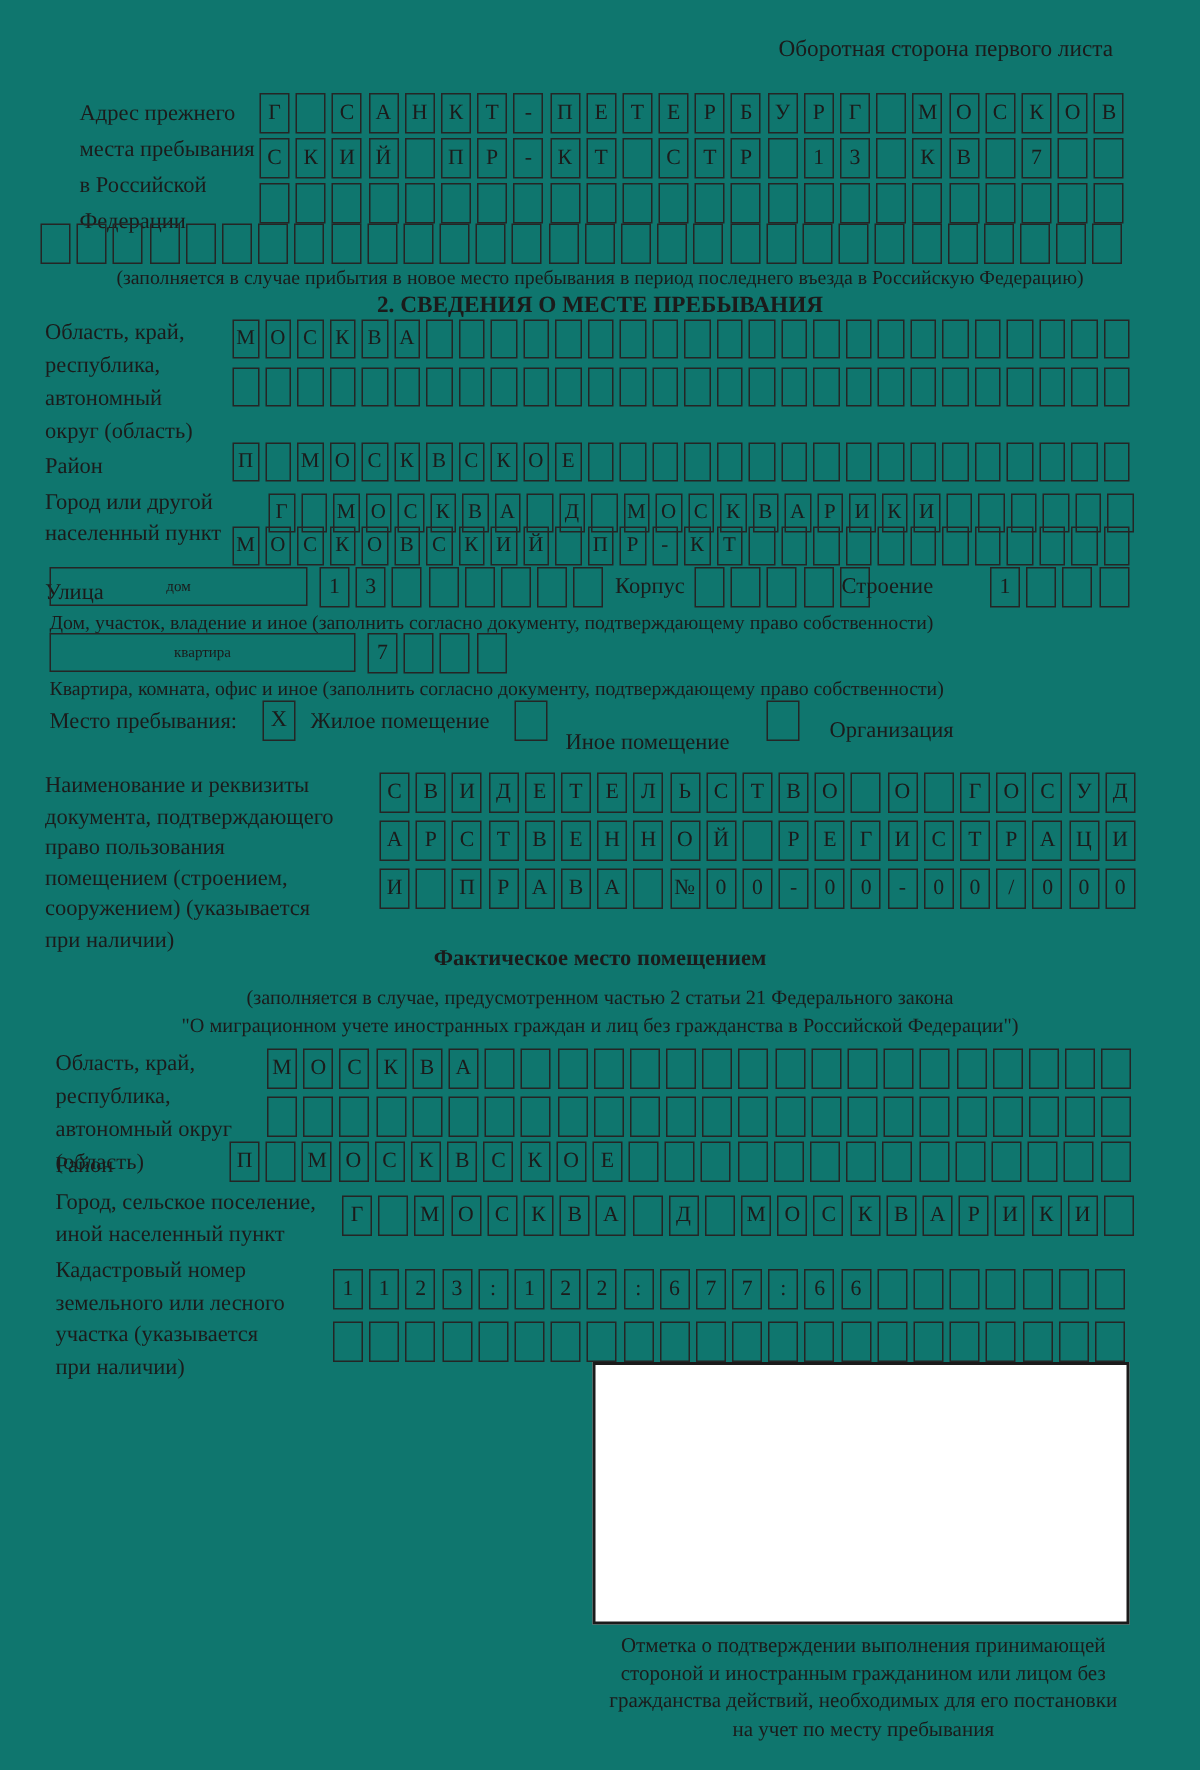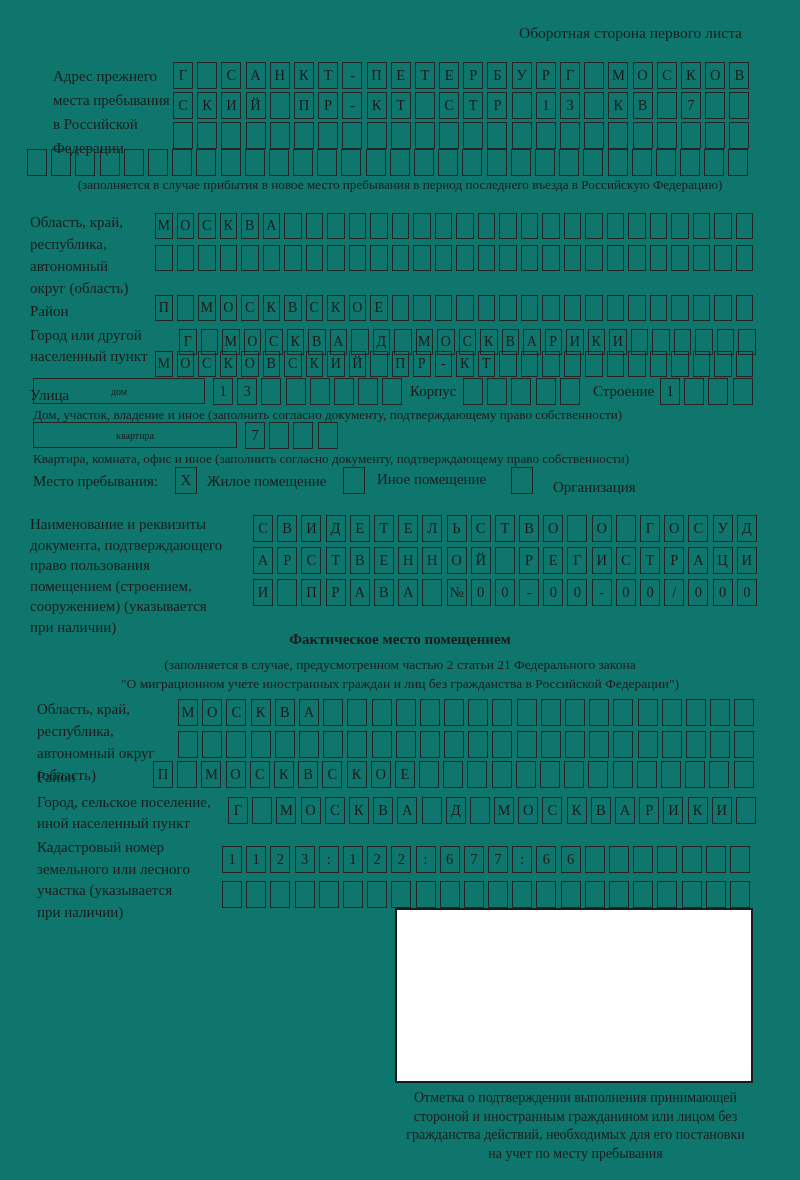--- a/index.html
+++ b/index.html
@@ -149,20 +149,21 @@
       <span class="cell"></span>
       <span class="cell"></span>
       <span class="cell"></span>
       <span class="cell"></span>
       <span class="cell"></span>
       <span class="cell"></span>
       <span class="cell"></span>
     </div>
   <div class="abs caption center" style="top:177px;">(заполняется в случае прибытия в новое место пребывания в период последнего въезда в Российскую Федерацию)</div>
 
+  <div class="abs title center" style="top:195px;">2. СВЕДЕНИЯ О МЕСТЕ ПРЕБЫВАНИЯ</div>
 
   <div class="abs lbl" style="left:30px; top:211px;">Область, край,
 республика,
 автономный
 округ (область)</div>
   <div class="abs cells sm" style="left:155px; top:213px;">
       <span class="cell">М</span>
       <span class="cell">О</span>
       <span class="cell">С</span>
       <span class="cell">К</span>
@@ -330,21 +331,21 @@
       <span class="cell"></span>
     </div>
   <div class="abs lbl" style="left:410px; top:380px;">Корпус</div>
   <div class="abs cells" style="left:463px; top:378px;">
       <span class="cell"></span>
       <span class="cell"></span>
       <span class="cell"></span>
       <span class="cell"></span>
       <span class="cell"></span>
     </div>
-  <div class="abs lbl" style="left:593px; top:380px;">Строение</div>
+  <div class="abs lbl" style="left:561px; top:380px;">Строение</div>
   <div class="abs cells" style="left:660px; top:378px;">
       <span class="cell">1</span>
       <span class="cell"></span>
       <span class="cell"></span>
       <span class="cell"></span>
     </div>
   <div class="abs caption" style="left:33px; top:407px;">Дом, участок, владение и иное (заполнить согласно документу, подтверждающему право собственности)</div>
 
   <div class="abs fieldbox" style="left:33px; top:422px; width:204px;">квартира</div>
   <div class="abs cells" style="left:245px; top:422px;">
@@ -352,21 +353,21 @@
       <span class="cell"></span>
       <span class="cell"></span>
       <span class="cell"></span>
     </div>
   <div class="abs caption" style="left:33px; top:451px;">Квартира, комната, офис и иное (заполнить согласно документу, подтверждающему право собственности)</div>
 
   <div class="abs lbl" style="left:33px; top:470px;">Место пребывания:</div>
   <div class="abs checkbox" style="left:175px; top:467px;">X</div>
   <div class="abs lbl" style="left:207px; top:470px;">Жилое помещение</div>
   <div class="abs checkbox" style="left:343px; top:467px;"></div>
-  <div class="abs lbl" style="left:377px; top:468px;">Иное помещение</div>
+  <div class="abs lbl" style="left:377px; top:484px;">Иное помещение</div>
   <div class="abs checkbox" style="left:511px; top:467px;"></div>
   <div class="abs lbl" style="left:553px; top:476px;">Организация</div>
 
   <div class="abs lbl" style="left:30px; top:514px; line-height:20.5px;">Наименование и реквизиты
 документа, подтверждающего
 право пользования
 помещением (строением,
 сооружением) (указывается
 при наличии)</div>
   <div class="abs cells" style="left:253px; top:515px;">

